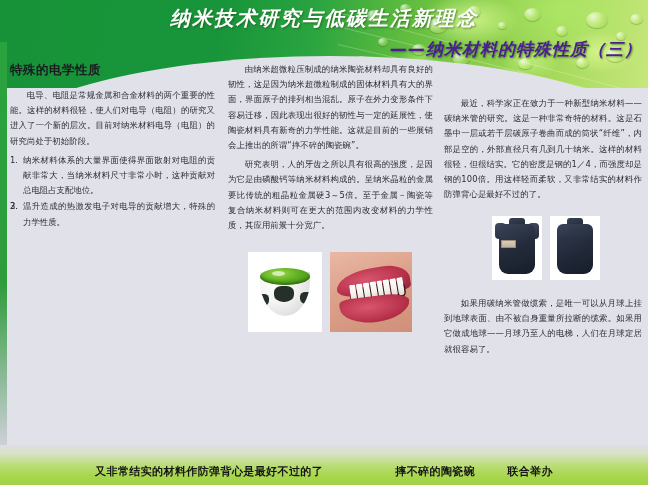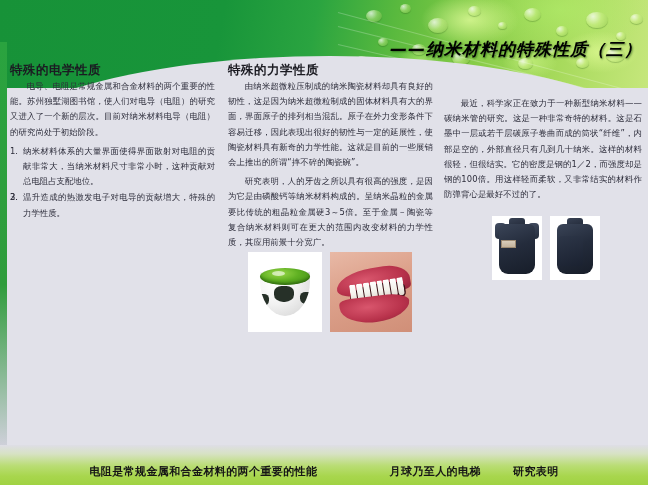--- a/index.html
+++ b/index.html
@@ -82,21 +82,21 @@
     text-shadow: 1px 1px 2px rgba(20,70,10,.55);
     white-space: nowrap;
   }
   #banner-title-2 {
     position: absolute;
     right: 6px; top: 38px;
     font-size: 17px;
     font-weight: bold;
     font-style: italic;
     letter-spacing: 1px;
-    color: #000000;
+    color: #4c1d95;
     text-shadow: 1px 1px 2px rgba(20,70,10,.55);
     white-space: nowrap;
   }
 
   
   #left-rail {
     position: absolute;
     left: 0; top: 42px;
     width: 7px; height: 404px;
     background: linear-gradient(180deg,#2aa33f 0%, #2f9c3c 60%, #cfd0da 100%);
@@ -105,20 +105,21 @@
   
   .col { position: absolute; }
   #col-left   { left: 10px;  top: 62px;  width: 205px; }
   #col-mid    { left: 228px; top: 62px;  width: 205px; }
   #col-right  { left: 444px; top: 96px;  width: 198px; }
 
   .col-head {
     font-size: 12.5px;
     font-weight: bold;
     color: #1b1b22;
+    margin-bottom: 9px;
     letter-spacing: .5px;
   }
 
   .para {
     font-size: 8.4px;
     line-height: 15.2px;
     color: #2c2c3a;
     text-align: justify;
     text-justify: inter-ideograph;
     text-indent: 2em;
@@ -317,45 +318,45 @@
       <div class="drop" style="left:8px;   top:56px; width:12px; height:9px;"></div>
       <div class="drop" style="left:92px;  top:70px; width:10px; height:8px;"></div>
       <div class="vein" style="left:-10px; top:26px; width:340px; transform:rotate(14deg);"></div>
       <div class="vein" style="left:-10px; top:44px; width:340px; transform:rotate(13deg);"></div>
       <div class="vein" style="left:-10px; top:62px; width:340px; transform:rotate(12deg);"></div>
       <div class="vein" style="left:-10px; top:12px; width:340px; transform:rotate(15deg);"></div>
     </div>
 
     <div class="banner-curve"></div>
 
+    <div id="banner-title-1">纳米技术研究与低碳生活新理念</div>
     <div id="banner-title-2">——纳米材料的特殊性质（三）</div>
   </div>
 
   <div id="left-rail"></div>
 
   <div class="col" id="col-left">
     <div class="col-head">特殊的电学性质</div>
-    <p class="para">电导、电阻是常规金属和合金材料的两个重要的性能。苏州独墅湖图书馆，使人们对电导（电阻）的研究又进入了一个新的层次。目前对纳米材料电导（电阻）的研究尚处于初始阶段。</p>
+    <p class="para">电导、电阻是常规金属和合金材料的两个重要的性能。这样的材料很轻，使人们对电导（电阻）的研究又进入了一个新的层次。目前对纳米材料电导（电阻）的研究尚处于初始阶段。</p>
     <ul class="list">
       <li>
         <span class="num">1.</span>
         <span>纳米材料体系的大量界面使得界面散射对电阻的贡献非常大，当纳米材料尺寸非常小时，这种贡献对总电阻占支配地位。</span>
       </li>
       <li>
         <span class="num">2.</span>
       </li>
       <li>
         <span class="num">3.</span>
         <span>温升造成的热激发电子对电导的贡献增大，特殊的力学性质。</span>
       </li>
     </ul>
   </div>
 
   <div class="col" id="col-mid">
-    <div class="col-head">特殊的力学性质</div>
     <p class="para">由纳米超微粒压制成的纳米陶瓷材料却具有良好的韧性，这是因为纳米超微粒制成的固体材料具有大的界面，界面原子的排列相当混乱。原子在外力变形条件下容易迁移，因此表现出很好的韧性与一定的延展性，使陶瓷材料具有新奇的力学性能。这就是目前的一些展销会上推出的所谓“摔不碎的陶瓷碗”。</p>
     <p class="para">研究表明，人的牙齿之所以具有很高的强度，是因为它是由磷酸钙等纳米材料构成的。呈纳米晶粒的金属要比传统的粗晶粒金属硬3～5倍。至于金属－陶瓷等复合纳米材料则可在更大的范围内改变材料的力学性质，其应用前景十分宽广。</p>
   </div>
 
   <div class="photo-row" id="photos-mid">
     <div class="photo" id="photo-bowl">
       <div class="bowl-outer">
         <div class="bowl-patch" style="left:14px; top:14px; width:20px; height:16px;"></div>
         <div class="bowl-patch" style="left:-4px; top:22px; width:13px; height:12px;"></div>
         <div class="bowl-patch" style="left:40px; top:20px; width:14px; height:12px;"></div>
@@ -375,42 +376,45 @@
           <div class="tooth"></div>
           <div class="tooth"></div>
         <div class="tooth"></div>
           <div class="tooth"></div>
       </div>
       <div class="lip-lower"></div>
     </div>
   </div>
 
   <div class="col" id="col-right">
-    <p class="para">最近，科学家正在致力于一种新型纳米材料——碳纳米管的研究。这是一种非常奇特的材料。这是石墨中一层或若干层碳原子卷曲而成的筒状“纤维”，内部是空的，外部直径只有几到几十纳米。这样的材料很轻，但很结实。它的密度是钢的1／2，而强度却是钢的100倍。用这样轻而柔软，又非常结实的材料作防弹背心是最好不过的了。</p>
+    <p class="para">最近，科学家正在致力于一种新型纳米材料——碳纳米管的研究。这是一种非常奇特的材料。这是石墨中一层或若干层碳原子卷曲而成的筒状“纤维”，内部是空的，外部直径只有几到几十纳米。这样的材料很轻，但很结实。它的密度是钢的1／4，而强度却是钢的100倍。用这样轻而柔软，又非常结实的材料作防弹背心是最好不过的了。</p>
   </div>
 
   <div class="photo-row" id="photos-right">
     <div class="photo photo-vest">
       <div class="vest-collar"></div>
       <div class="vest-shoulder-l"></div>
       <div class="vest-shoulder-r"></div>
       <div class="vest-body"></div>
       <div class="vest-flag"></div>
     </div>
     <div class="photo photo-vest">
       <div class="vest-collar"></div>
       <div class="vest-body"></div>
       <div class="vest-panel"></div>
     </div>
   </div>
 
+  <div class="col" style="left:444px; top:296px; width:198px;">
+    <p class="para">如果用碳纳米管做缆索，是唯一可以从月球上挂到地球表面、由不被自身重量所拉断的缆索。如果用它做成地球——月球乃至人的电梯，人们在月球定居就很容易了。</p>
+  </div>
 
   <div id="footer">
     <div id="footer-inner">
-      <span class="foot-txt">电阻是常规金属和合金材料的两个重要的性能</span>
+      <span class="foot-txt">又非常结实的材料作防弹背心是最好不过的了</span>
       <span class="foot-gap-1"></span>
-      <span class="foot-txt">月球乃至人的电梯</span>
+      <span class="foot-txt">摔不碎的陶瓷碗</span>
       <span class="foot-gap-2"></span>
-      <span class="foot-txt">研究表明</span>
+      <span class="foot-txt">联合举办</span>
     </div>
   </div>
 
 </div>
 
 </body></html>

